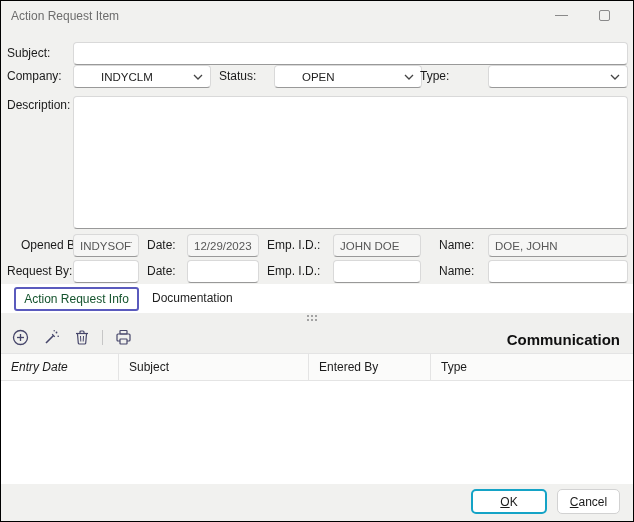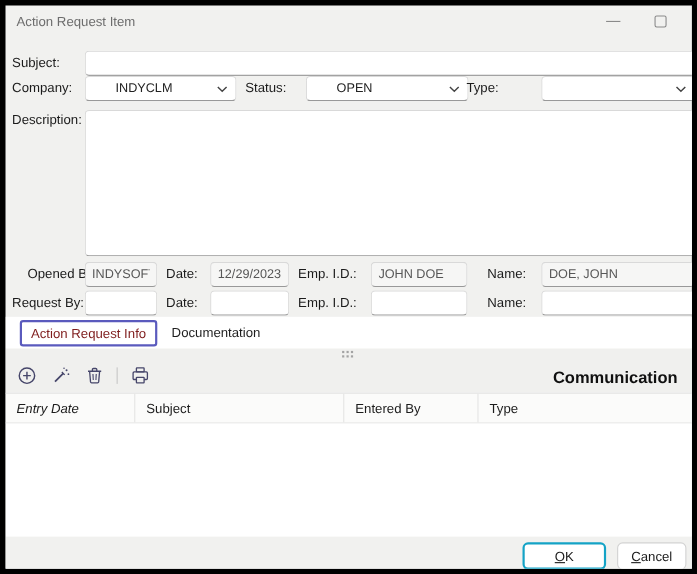--- a/index.html
+++ b/index.html
@@ -1,18 +1,18 @@
 <!DOCTYPE html>
 <html><head>
 <meta charset="utf-8">
 <style>
   html,body{margin:0;padding:0;background:#ffffff;font-family:"Liberation Sans","DejaVu Sans",sans-serif;}
   #window{
     position:relative;width:634px;height:522px;background:#f1f1ef;
-    border:5px solid #000000;box-sizing:border-box;overflow:hidden;
+    border:1px solid #000000;box-sizing:border-box;overflow:hidden;
     font-size:12px;color:#1b1b1b;
   }
   
   .titlebar{position:absolute;left:0;top:0;width:100%;height:30px;}
   .title{position:absolute;left:10px;top:8px;font-size:12px;color:#6d6d6d;}
   .win-btn{position:absolute;top:0;width:40px;height:30px;cursor:pointer;}
   .btn-min{right:52px;}
   .btn-max{right:8px;}
   .min-glyph{position:absolute;left:14px;top:14px;width:13px;height:0;border-top:1.5px solid #8a8a8a;}
   .max-glyph{position:absolute;left:14px;top:9px;width:11px;height:11px;border:1.2px solid #8a8a8a;border-radius:2px;box-sizing:border-box;}
@@ -34,21 +34,21 @@
   textarea.desc{
     position:absolute;left:72px;top:95px;width:555px;height:133px;box-sizing:border-box;
     background:#fff;border:1px solid #d9d9d9;border-bottom-color:#999;border-radius:4px;
     resize:none;font-family:inherit;font-size:12px;padding:4px 6px;outline:none;
   }
   
   .tabstrip{position:absolute;left:0;top:283px;width:100%;height:29px;background:#ffffff;}
   .tab-selected{
     position:absolute;left:13px;top:3px;width:125px;height:24px;box-sizing:border-box;
     border:2px solid #5a5abd;border-radius:3px;background:#fff;
-    display:flex;align-items:center;justify-content:center;font-size:12px;color:#7f1d1d;cursor:pointer;
+    display:flex;align-items:center;justify-content:center;font-size:12px;color:#14532d;cursor:pointer;
   }
   .tab-plain{position:absolute;left:145px;top:3px;height:24px;line-height:22px;padding:0 6px;font-size:12px;color:#1f1f1f;cursor:pointer;}
   
   .panel{position:absolute;left:0;top:312px;width:100%;height:40px;background:#f0f0ee;}
   .grip{position:absolute;left:306px;top:2px;width:20px;height:8px;cursor:row-resize;
         display:grid;grid-template-columns:repeat(3,2px);grid-template-rows:repeat(2,2px);gap:2px;}
   .grip i{background:#a3a3a3;display:block;}
   .toolbar{position:absolute;left:8px;top:13px;height:22px;display:flex;align-items:center;gap:9px;}
   .tool{width:22px;height:22px;display:flex;align-items:center;justify-content:center;cursor:pointer;border-radius:3px;}
   .tool svg{display:block;}

